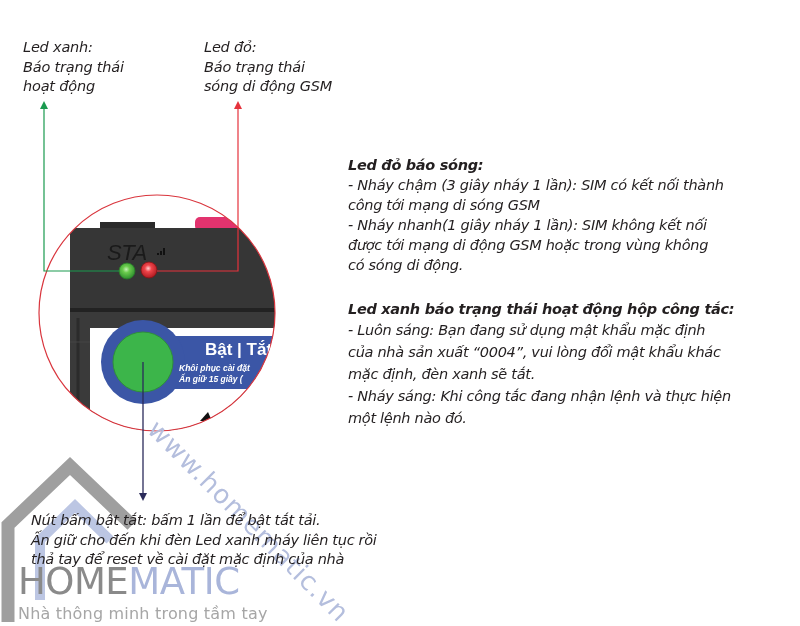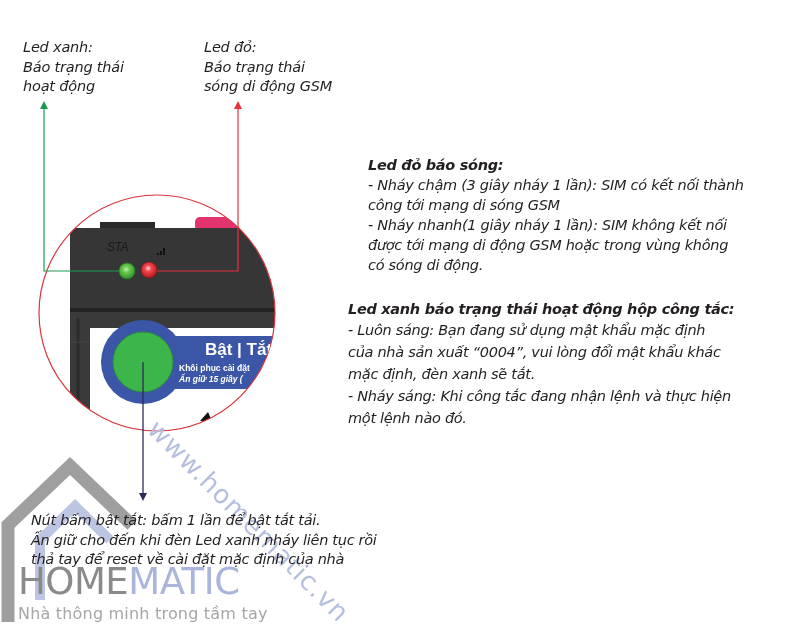--- a/index.html
+++ b/index.html
@@ -77,24 +77,24 @@
   <polyline points="44,107 44,271 119,271" fill="none" stroke="#1a9a4f" stroke-width="1.2"></polyline>
   <polygon points="44,101 40,109 48,109" fill="#1a9a4f"></polygon>
 
   <polyline points="238,107 238,271 157,271" fill="none" stroke="#e5333c" stroke-width="1.2"></polyline>
   <polygon points="238,101 234,109 242,109" fill="#e5333c"></polygon>
 
   <line x1="143" y1="362" x2="143" y2="494" stroke="#2a2a5a" stroke-width="1.3"></line>
   <polygon points="139,493 147,493 143,501" fill="#2a2a5a"></polygon>
 </svg>
 
-<div class="abs device-text" style="left:107px;top:240px;font-size:12px;font-style:italic;color:#1a1a1a;letter-spacing:-0.5px;">STA</div>
+<div class="abs device-text" style="left:107px;top:240px;font-size:22px;font-style:italic;color:#1a1a1a;letter-spacing:-0.5px;">STA</div>
 <div class="abs" style="left:0;top:0;width:800px;height:626px;clip-path:circle(118px at 157px 313px);">
   <div class="abs device-text" style="left:205px;top:340px;font-size:17px;font-weight:bold;color:#ffffff;white-space:nowrap;">Bật | Tắt :</div>
-  <div class="abs device-text" style="left:179px;top:363px;font-size:8.5px;font-weight:bold;color:#ffffff;white-space:nowrap;">Khôi phục cài đặt</div>
+  <div class="abs device-text" style="left:179px;top:363px;font-size:8.5px;font-weight:bold;font-style:italic;color:#ffffff;white-space:nowrap;">Khôi phục cài đặt</div>
   <div class="abs device-text" style="left:179px;top:374px;font-size:8.5px;font-weight:bold;font-style:italic;color:#ffffff;white-space:nowrap;">Ấn giữ 15 giây (</div>
 </div>
 
 <div class="abs wm-brand" style="left:18px;top:563px;text-align:center;">
   <span class="home">HOME</span><span class="matic">MATIC</span>
 </div>
 <div class="abs wm-tag" style="left:18px;top:604px;">Nhà thông minh trong tầm tay</div>
 <div class="abs wm-url" style="left:163px;top:414px;">www.homematic.vn</div>
 
 <div class="abs label" style="left:23px;top:38px;">
@@ -102,21 +102,21 @@
   <div>Báo trạng thái</div>
   <div>hoạt động</div>
 </div>
 
 <div class="abs label" style="left:204px;top:38px;">
   <div>Led đỏ:</div>
   <div>Báo trạng thái</div>
   <div>sóng di động GSM</div>
 </div>
 
-<div class="abs desc" style="left:348px;top:155px;margin-left:20px;">
+<div class="abs desc" style="left:348px;top:155px;">
   <div class="title">Led đỏ báo sóng:</div>
   <div>- Nháy chậm (3 giây nháy 1 lần): SIM có kết nối thành</div>
   <div>công tới mạng di sóng GSM</div>
   <div>- Nháy nhanh(1 giây nháy 1 lần): SIM không kết nối</div>
   <div>được tới mạng di động GSM hoặc trong vùng không</div>
   <div>có sóng di động.</div>
 </div>
 
 <div class="abs desc" style="left:348px;top:299px;">
   <div class="title">Led xanh báo trạng thái hoạt động hộp công tắc:</div>

